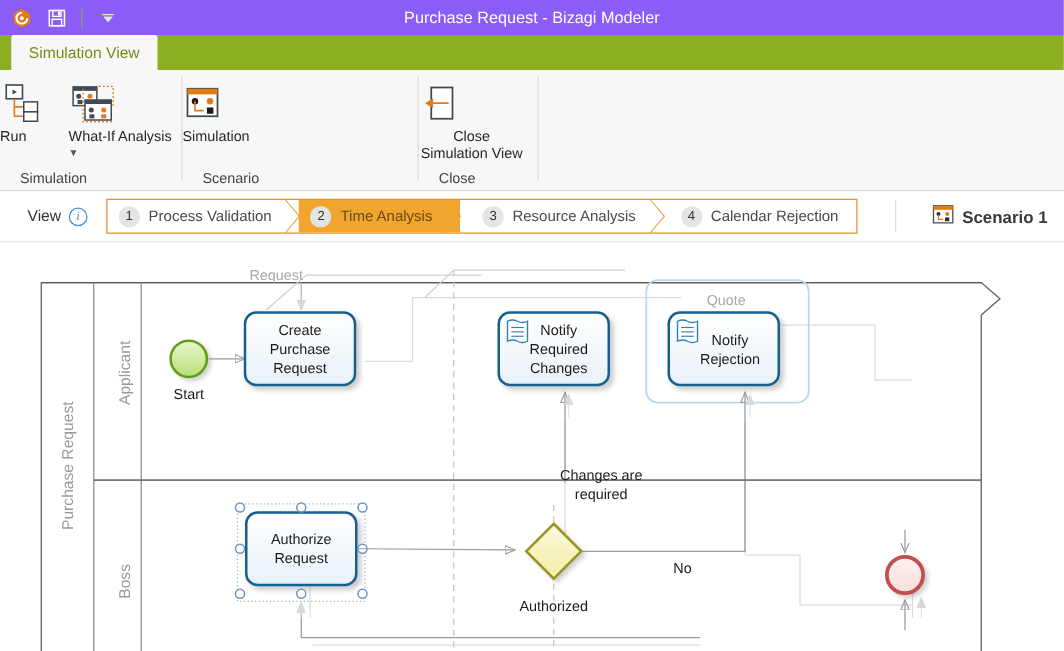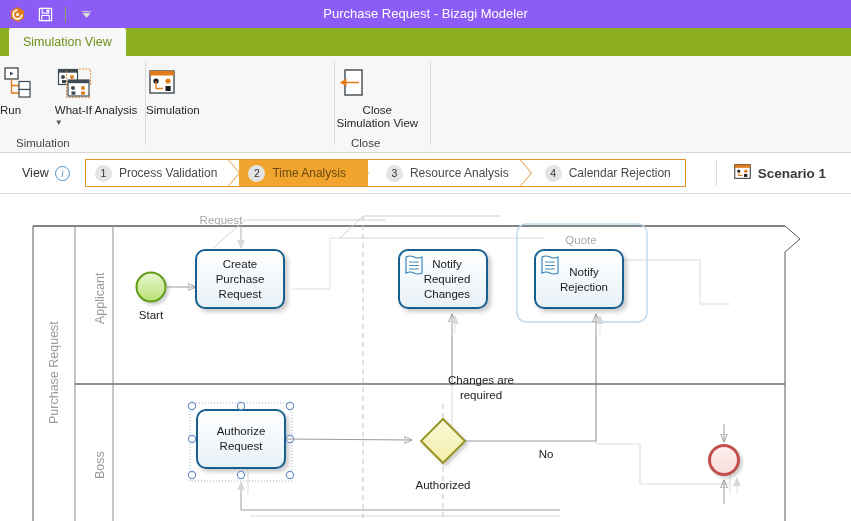--- a/index.html
+++ b/index.html
@@ -96,21 +96,21 @@
     width: 0; height: 0; border-top: 13px solid transparent;
     border-bottom: 13px solid transparent; border-left: 11px solid #fff;
   }
   .step.active { background: #f1a52e; color: #6a4a10; }
   .step.active .num { background: #e4e4e4; }
   .step.active .chev { border-left-color: #f1a52e; z-index: 3; }
   .step.prevofactive .chev-in { border-left-color: #fff; }
   .step:last-child .chev, .step:last-child .chev-in { display: none; }
   #level-div { width: 1px; height: 26px; background: #dcdcdc; margin-left: 30px; }
   #scenario {
-    display: flex; align-items: center; margin-left: 17px; gap: 7px;
+    display: flex; align-items: center; margin-left: 29px; gap: 7px;
     font-size: 13.5px; font-weight: bold; color: #3a3a3a;
   }
 
   
   #canvas {
     position: absolute; left: 0; top: 194px; width: 851px; height: 327px;
     background: #ffffff; overflow: hidden;
   }
   #canvas svg { display: block; }
 
@@ -221,20 +221,21 @@
             <rect x="4" y="4" width="24" height="4.5" fill="#e07b18"></rect>
             <circle cx="10" cy="14" r="2.6" fill="#1b1b1b"></circle>
             <circle cx="22" cy="14" r="2.6" fill="#e07b18"></circle>
             <rect x="19.5" y="19" width="5.2" height="5" fill="#1b1b1b"></rect>
             <path d="M10 14 L10 21.5 L17 21.5" fill="none" stroke="#e07b18" stroke-width="1.3"></path>
           </svg>
         </div>
         <div class="rlabel">Simulation</div>
       </div>
     </div>
+    <div class="rgroup-label">Scenario</div>
   </div>
   <div class="rgroup-sep" style="left:334px;"></div>
 
   <div class="rgroup" style="left:335px; width:95px;">
     <div class="rgroup-items" style="justify-content:center;">
       <div class="rbtn wide">
         <div class="ricon">
           <svg width="30" height="32" viewBox="0 0 30 32">
             <rect x="8" y="3" width="17" height="25" fill="#fff" stroke="#3f4a52" stroke-width="1.4"></rect>
             <path d="M22 15.5 L4 15.5" fill="none" stroke="#e07b18" stroke-width="1.5"></path>

